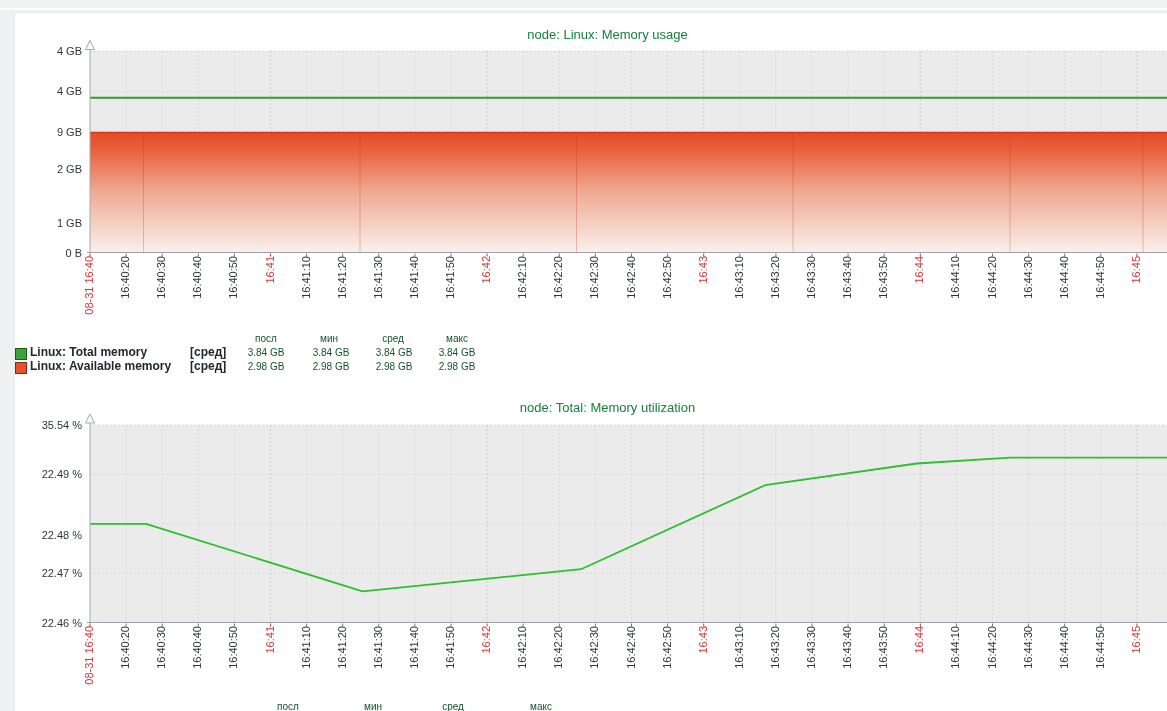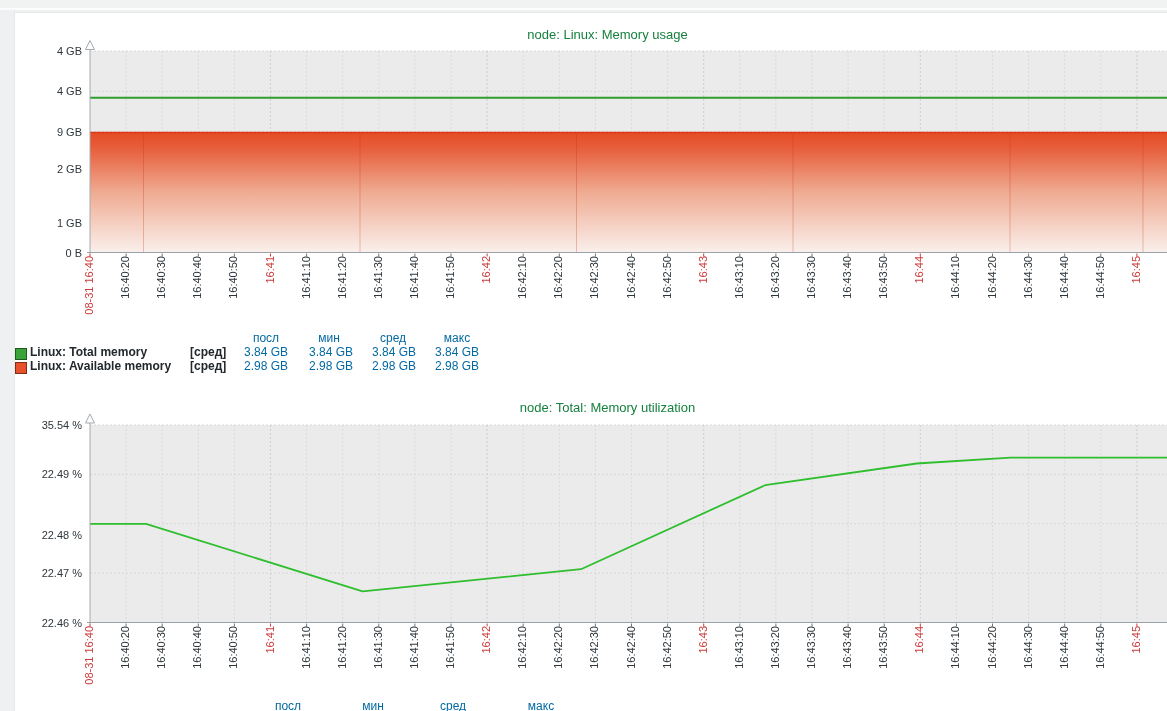--- a/index.html
+++ b/index.html
@@ -7,21 +7,21 @@
     width:1167px;height:711px;overflow:hidden;position:relative;
     background:#eef0f1;font-family:"Liberation Sans",sans-serif;
   }
   .topbar{position:absolute;left:0;top:0;width:1167px;height:8px;background:#f1f2f2;border-bottom:2px solid #fbfcfc;}
   .panel{position:absolute;left:14px;top:12px;width:1153px;height:699px;background:#ffffff;border-top:1px solid #e4e8e9;border-left:1px solid #e4e8e9;}
   #gfx{position:absolute;left:0;top:0;}
   .title{position:absolute;left:90px;width:1035px;text-align:center;font-size:13px;color:#15803d;white-space:nowrap;}
   .ylab{position:absolute;font-size:11px;line-height:11px;color:#2e363b;white-space:nowrap;transform:translate(-100%,-50%);}
   .xlab{position:absolute;font-size:11px;line-height:11px;color:#2e363b;white-space:nowrap;transform-origin:0 0;transform:rotate(-90deg) translateX(-100%);}
   .hl{color:#cc3b3b;}
-  .lc{position:absolute;font-size:12px;line-height:13px;color:#0369a1;white-space:nowrap;transform:translateX(-50%);}
+  .lc{position:absolute;font-size:10px;line-height:13px;color:#14532d;white-space:nowrap;transform:translateX(-50%);}
   .ll{position:absolute;font-size:12px;line-height:13px;color:#22282c;white-space:nowrap;font-weight:bold;}
   .sw{position:absolute;width:10px;height:10px;border:1px solid rgba(0,0,0,0.45);box-sizing:content-box;}
 </style>
 </head>
 <body>
 
 <div class="topbar"></div>
 <div class="panel"></div>
 
 <div id="gfx"><svg width="1167" height="711" xmlns="http://www.w3.org/2000/svg">

